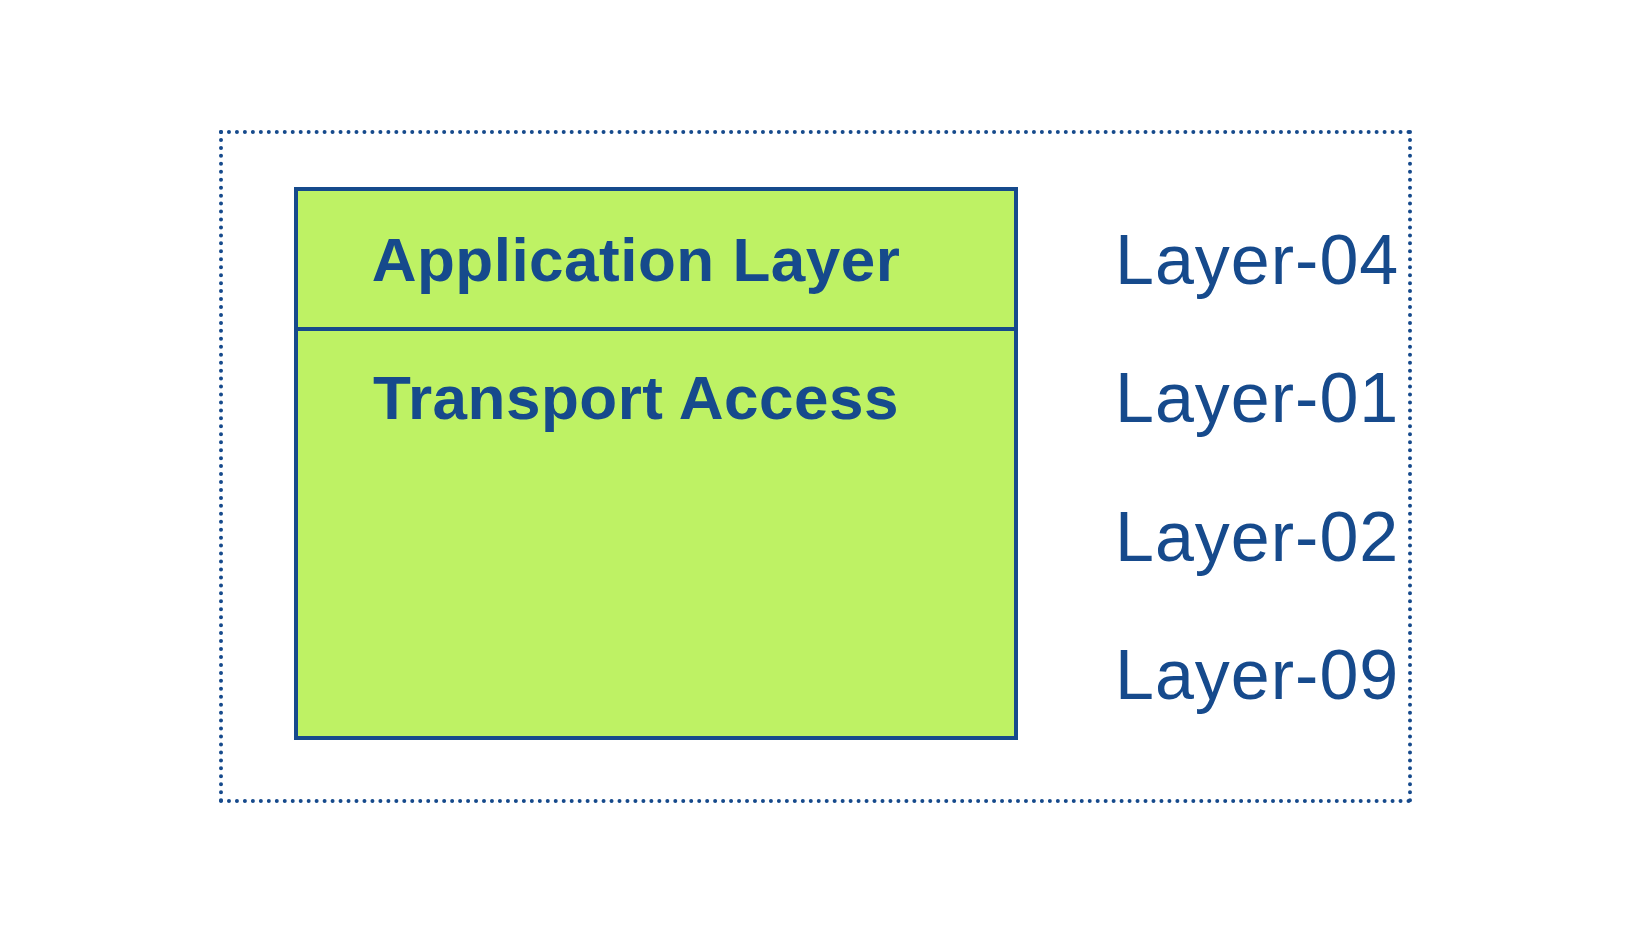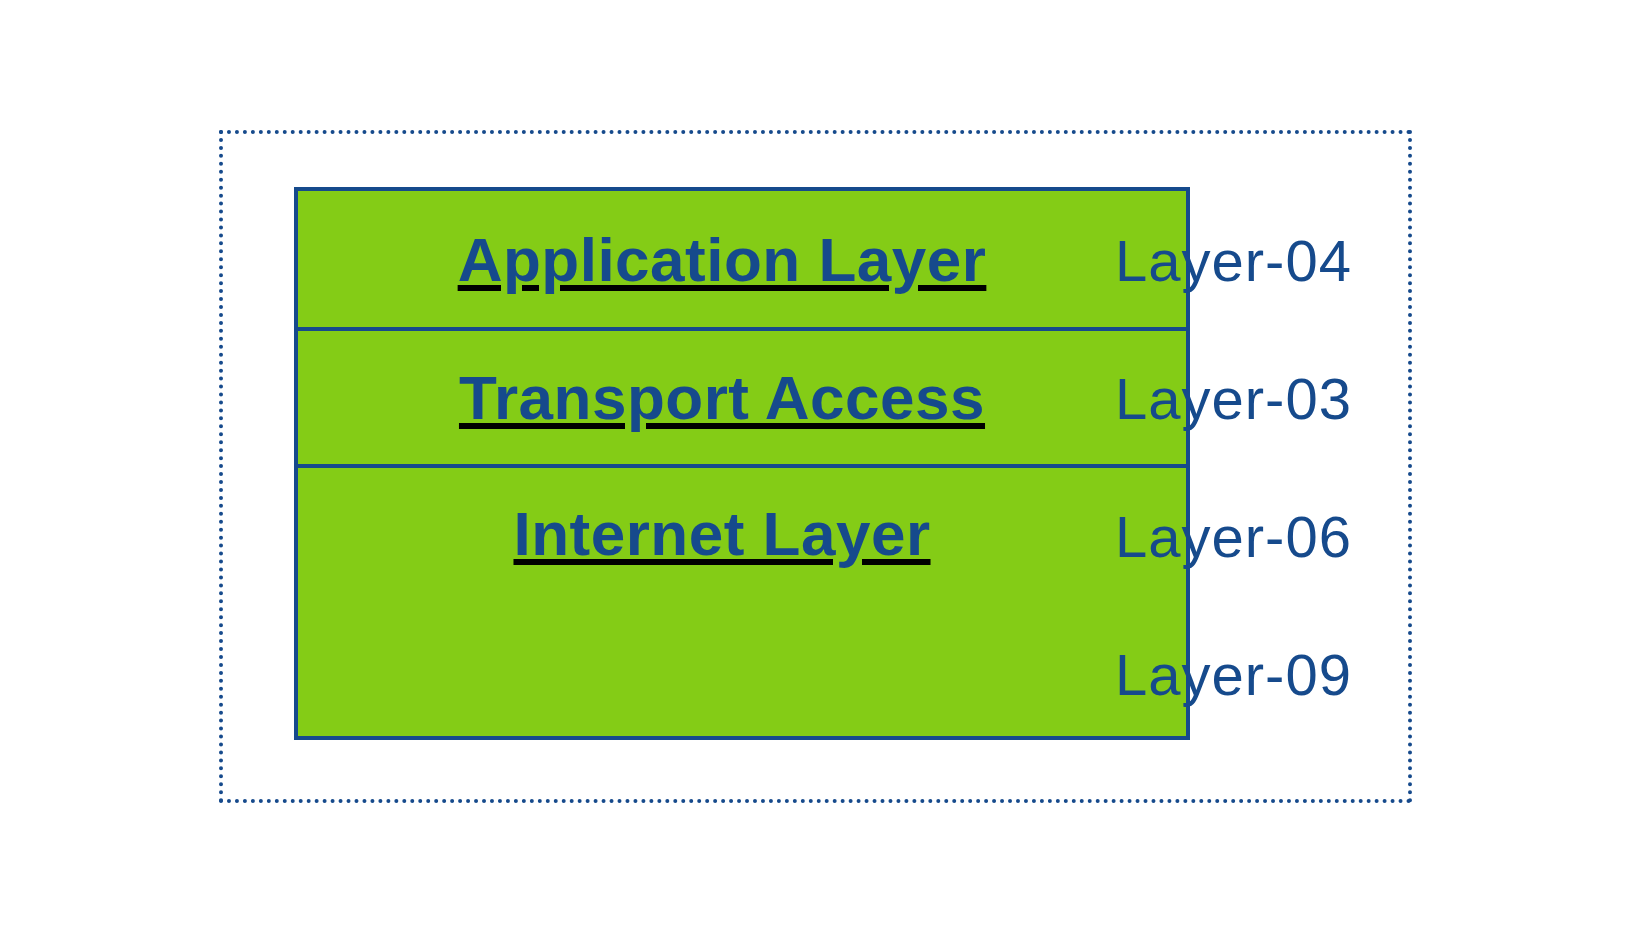--- a/index.html
+++ b/index.html
@@ -20,27 +20,26 @@
     left:219px;
     top:130px;
     width:1193px;
     height:673px;
     border:4px dotted var(--blue);
   }
   .layer-stack{
     position:absolute;
     left:294px;
     top:187px;
-    width:896px;
+    width:724px;
     height:553px;
     border:4px solid var(--blue);
     display:grid;
     grid-template-rows:repeat(4,1fr);
-    background:#84cc16;
-    text-decoration:underline;
+    background:#bef264;
   }
   .layer-row{
     display:flex;
     align-items:center;
     justify-content:center;
     padding-right:40px;
     border-top:4px solid var(--blue);
     overflow:hidden;
   }
   .layer-row:first-child{ border-top:none; }
@@ -60,54 +59,51 @@
     display:grid;
     grid-template-rows:repeat(4,1fr);
   }
   .tag-row{
     display:flex;
     align-items:center;
     justify-content:flex-start;
   }
   .layer-tag{
     color:var(--blue);
-    font-size:58px;
+    font-size:70px;
     font-weight:normal;
     letter-spacing:1px;
     white-space:nowrap;
     margin-top:8px;
   }
 </style>
 </head>
 <body>
 
 <div class="canvas">
 
   <div class="dotted-frame"></div>
 
   <div class="layer-stack">
     <div class="layer-row">
       <span class="layer-name">Application Layer</span>
     </div>
     <div class="layer-row">
       <span class="layer-name">Transport Access</span>
     </div>
-    <div class="layer-row">
-      <span class="layer-name">Internet Layer</span>
-    </div>
   </div>
 
   <div class="tag-column">
     <div class="tag-row">
       <span class="layer-tag">Layer-04</span>
     </div>
     <div class="tag-row">
-      <span class="layer-tag">Layer-03</span>
+      <span class="layer-tag">Layer-01</span>
     </div>
     <div class="tag-row">
-      <span class="layer-tag">Layer-06</span>
+      <span class="layer-tag">Layer-02</span>
     </div>
     <div class="tag-row">
       <span class="layer-tag">Layer-09</span>
     </div>
   </div>
 
 </div>
 
 </body></html>

